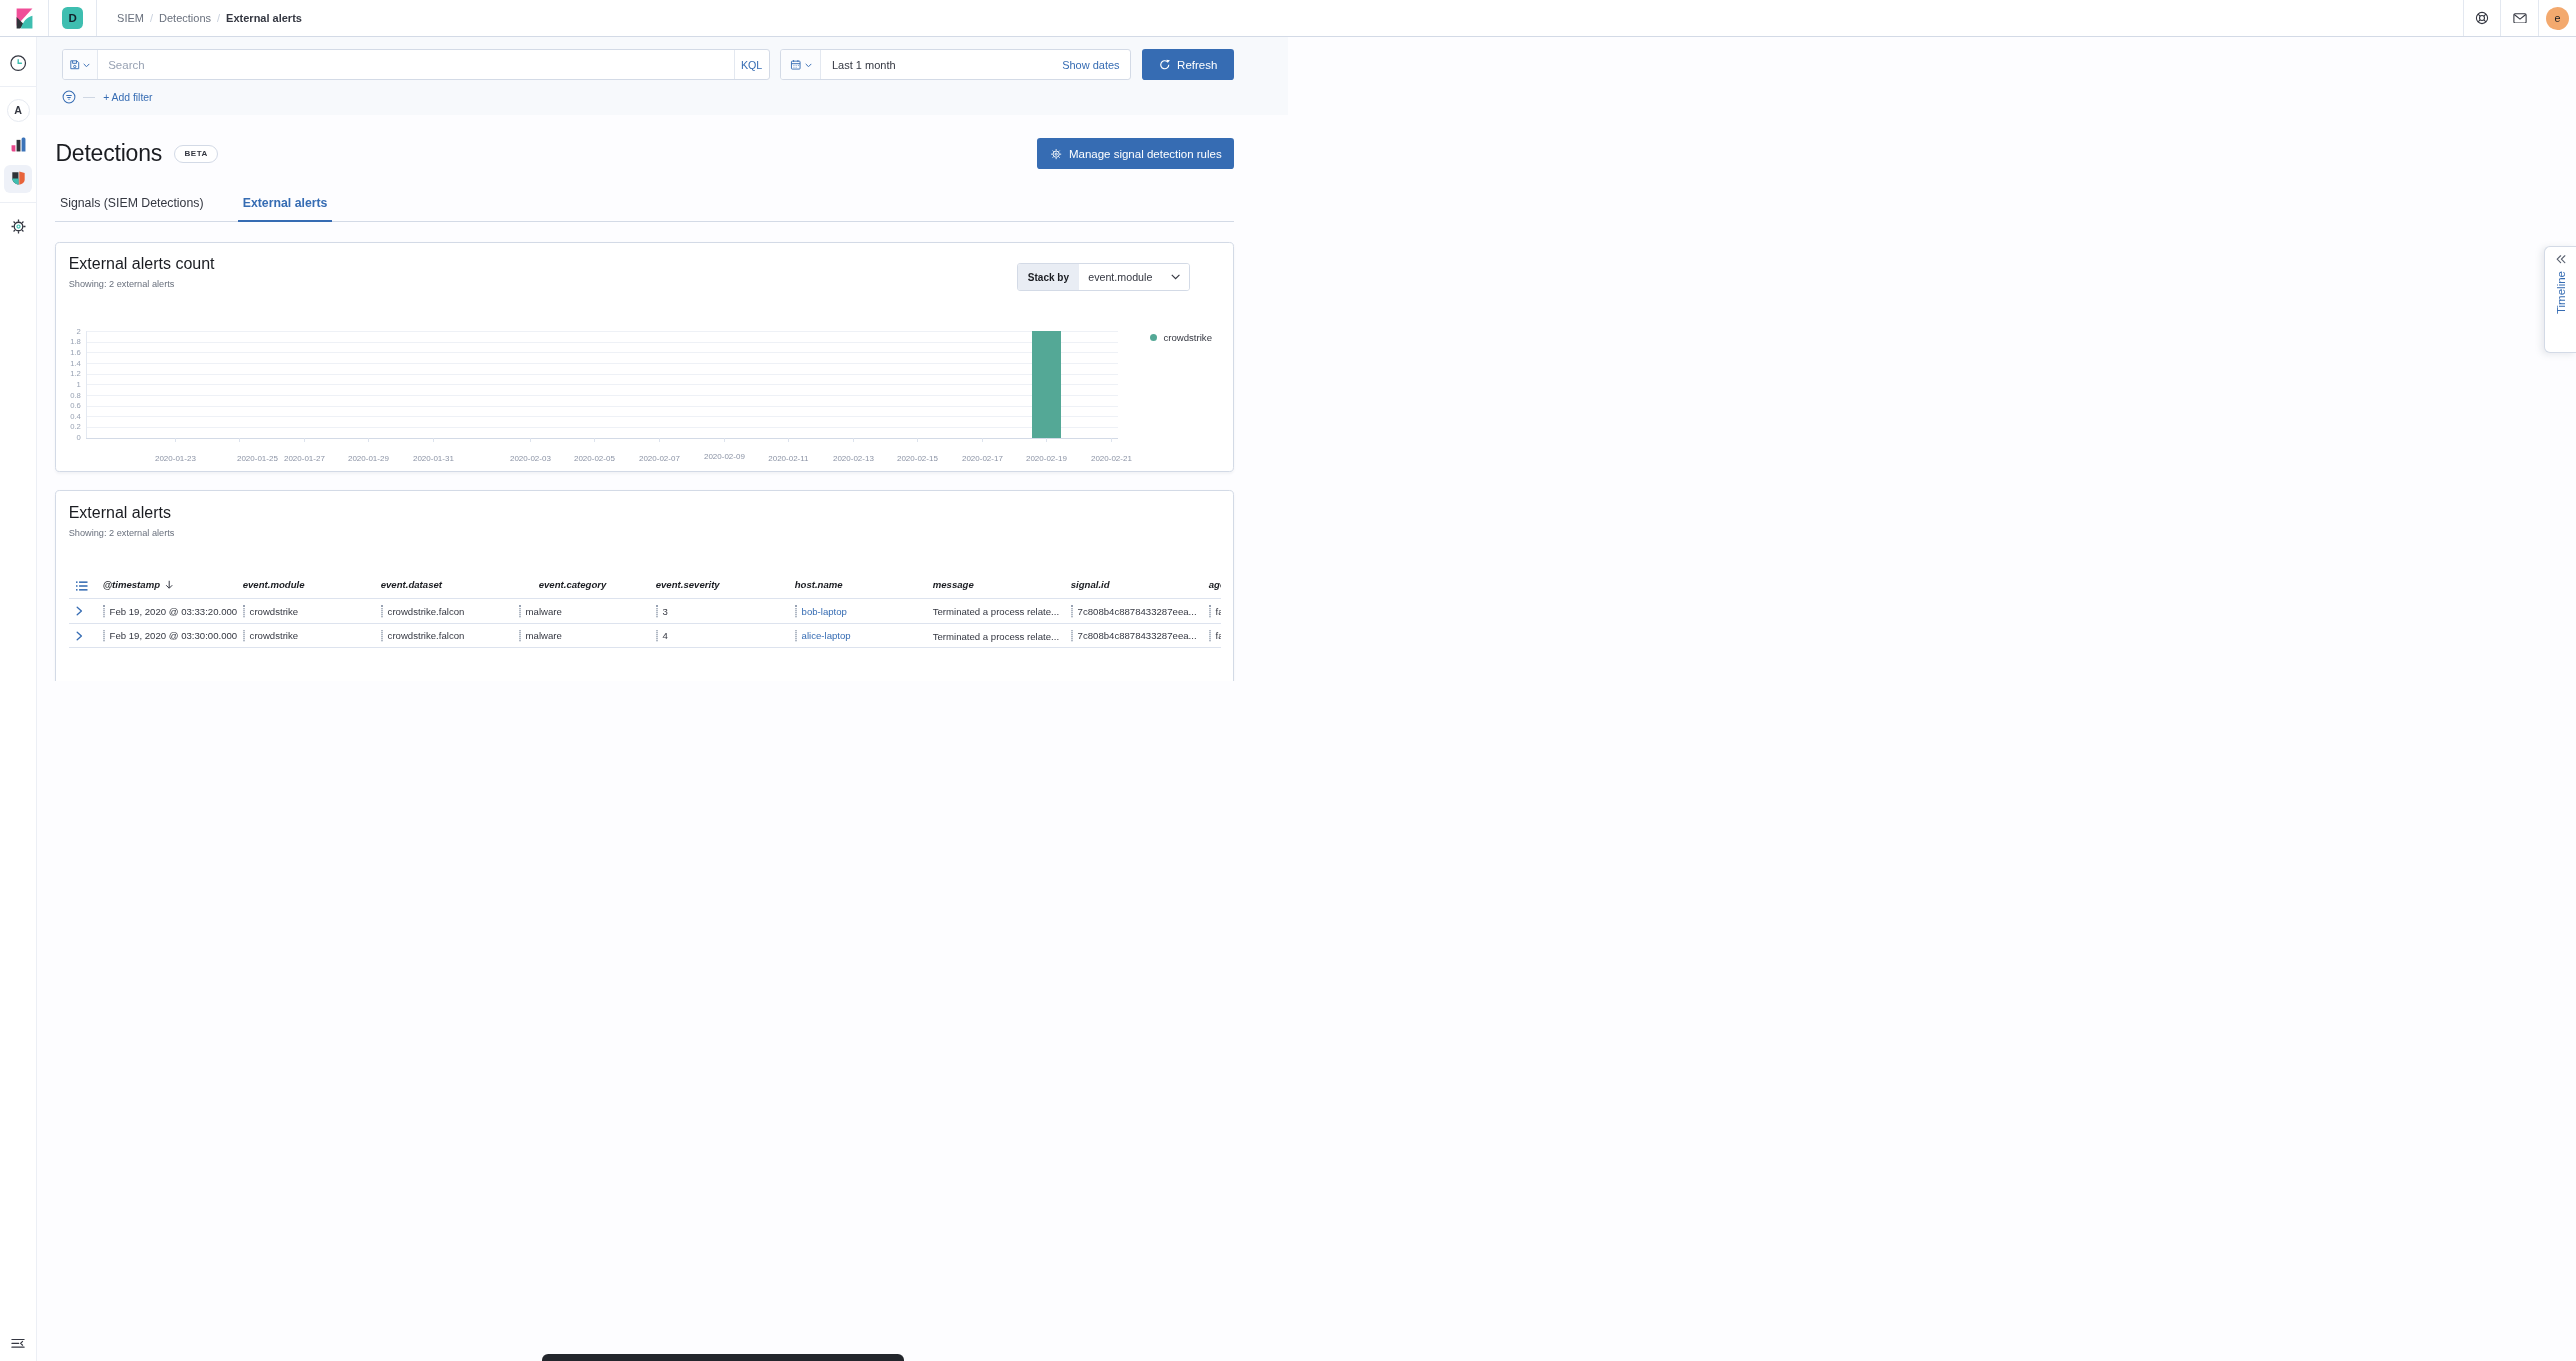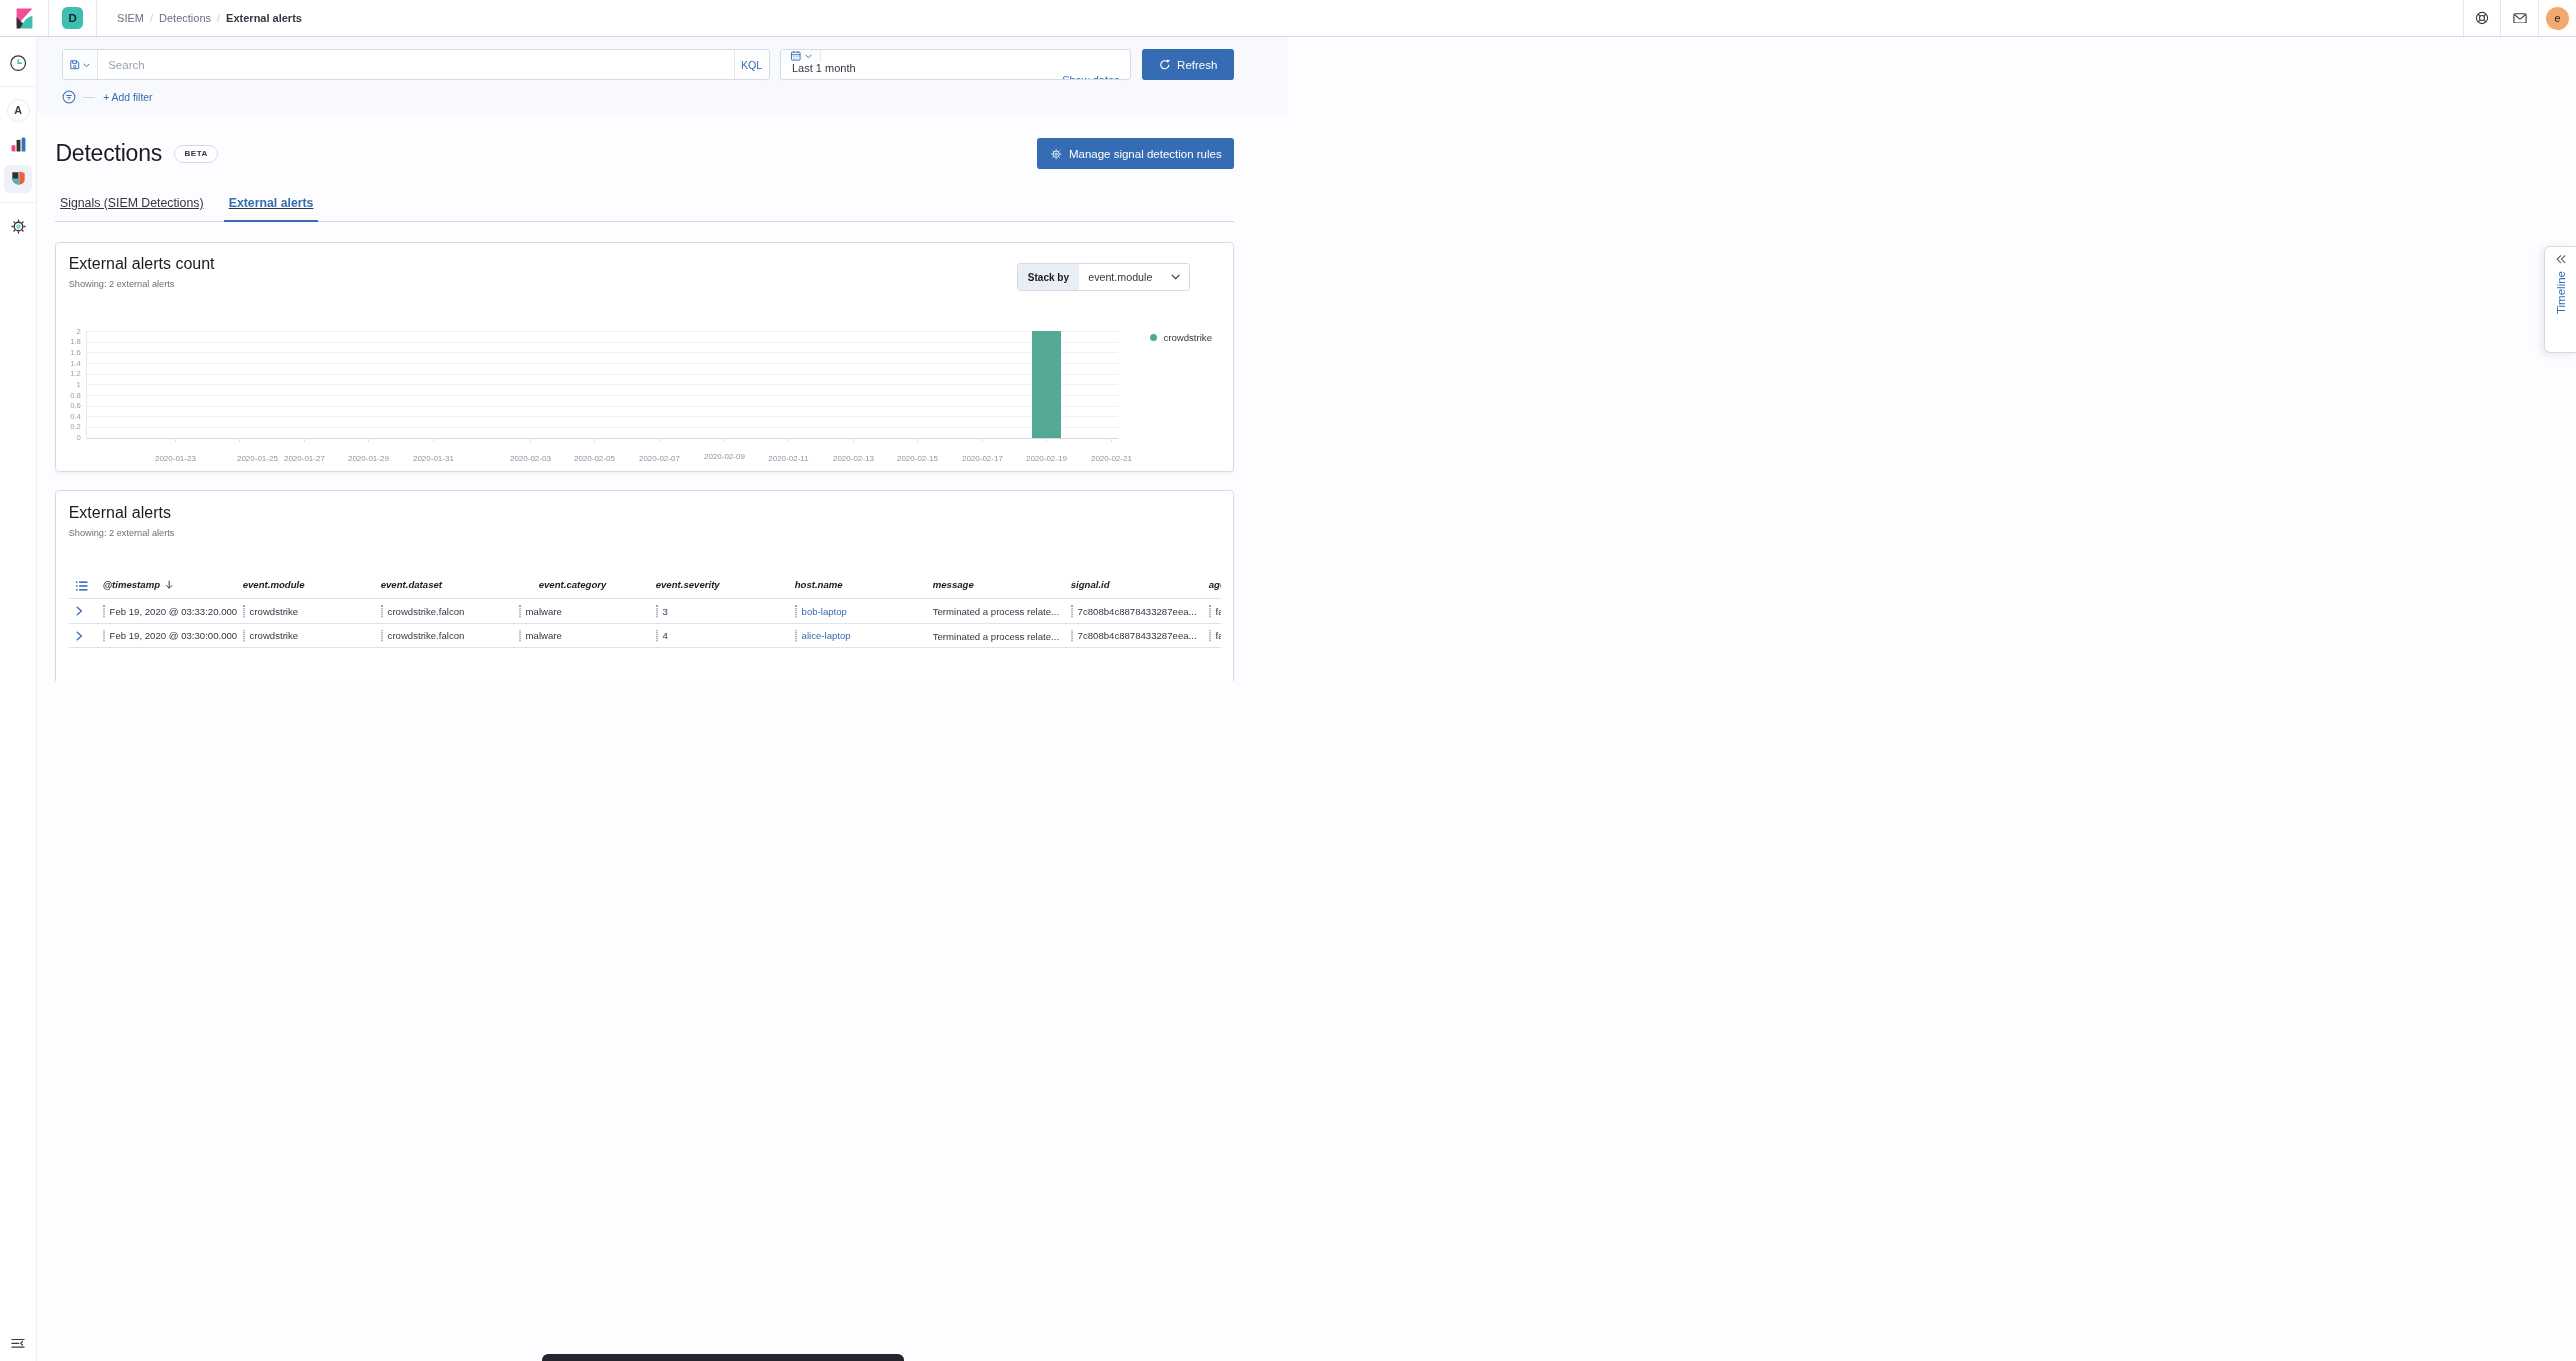--- a/index.html
+++ b/index.html
@@ -46,21 +46,21 @@
   .query-section { padding:12.3px 54px 10.7px 24.5px; background:#f7f9fc; }
   .query-row { display:flex; gap:10.7px; height:31px;border-radius:11px; }
   .search-bar {
     flex:1; display:flex; align-items:stretch; background:#fff;
     border:0.8px solid #d3dae6; border-radius:3.1px; overflow:hidden;
   }
   .search-prepend { width:35px; display:flex; align-items:center; justify-content:center; gap:3.1px; border-right:0.8px solid #e3e8f0; background:#fbfcfe; cursor:pointer; }
   .search-input { flex:1; border:none; outline:none; padding:0 10.7px; font-size:11.5px; font-family:inherit; color:#343741; background:transparent; }
   .search-input::placeholder { color:#98a2b3; }
   .kql-append { width:35px; display:flex; align-items:center; justify-content:center; font-size:10.7px; color:#366cb3; border-left:0.8px solid #e3e8f0; cursor:pointer; }
-  .date-picker { width:351px; display:flex; align-items:stretch; background:#fff; border:0.8px solid #d3dae6; border-radius:3.1px; overflow:hidden;flex-direction:column; }
+  .date-picker { width:351px; display:flex; align-items:stretch; background:#fff; border:0.8px solid #d3dae6; border-radius:3.1px; overflow:hidden; }
   .date-prepend { width:40px; display:flex; align-items:center; justify-content:center; gap:3.1px; border-right:0.8px solid #e3e8f0; background:#fbfcfe; cursor:pointer; }
   .date-value { display:flex; align-items:center; padding-left:10.7px; font-size:11px; color:#343741; cursor:pointer; }
   .show-dates { margin-left:auto; display:flex; align-items:center; padding-right:10.7px; font-size:11px; color:#366cb3; cursor:pointer; }
   .btn-primary {
     background:#366cb3; color:#fff; border:none; border-radius:3.1px; font-size:11.5px;
     display:flex; align-items:center; justify-content:center; gap:7px; cursor:pointer;
     font-family:inherit;
   }
   .refresh-btn { width:92px; height:31px; }
   .filter-row { display:flex; align-items:center; gap:7.7px; margin-top:9.2px; height:15.3px; }
@@ -68,21 +68,21 @@
   .add-filter { font-size:10.4px; color:#366cb3; cursor:pointer; }
   
   .content { padding:0 54px 0 18.4px; background:#fdfdff; }
   .page-header { display:flex; align-items:center; margin-top:23px; }
   .page-title { font-size:23px; font-weight:400; color:#1a1c21; letter-spacing:-0.2px; }
   .beta-badge {
     margin-left:12.3px; border:0.8px solid #d3dae6; border-radius:10.7px; padding:3.1px 9.2px;
     font-size:8px; font-weight:bold; letter-spacing:0.5px; color:#343741; background:#fff;
   }
   .manage-btn { margin-left:auto; height:31px; padding:0 12.3px; }
-  .tabs { display:flex; gap:16px; margin-top:23px; border-bottom:0.8px solid #d3dae6;text-decoration:underline; }
+  .tabs { display:flex; gap:30px; margin-top:23px; border-bottom:0.8px solid #d3dae6; }
   .tab { font-size:12.3px; padding:3.1px 4.6px 11.5px 4.6px; cursor:pointer; color:#343741; position:relative; }
   .tab.active { color:#366cb3; font-weight:bold; }
   .tab.active::after { content:""; position:absolute; left:0; right:0; bottom:-0.8px; height:1.9px; background:#366cb3; }
   
   .panel {
     background:#fff; border:0.8px solid #d3dae6; border-radius:4.6px; position:relative;
     box-shadow:0 1.5px 2.3px rgba(115,125,140,.08); padding:12.3px;
   }
   .chart-panel { margin-top:20px; height:230px; }
   .table-panel { margin-top:18.4px; height:207px; }

